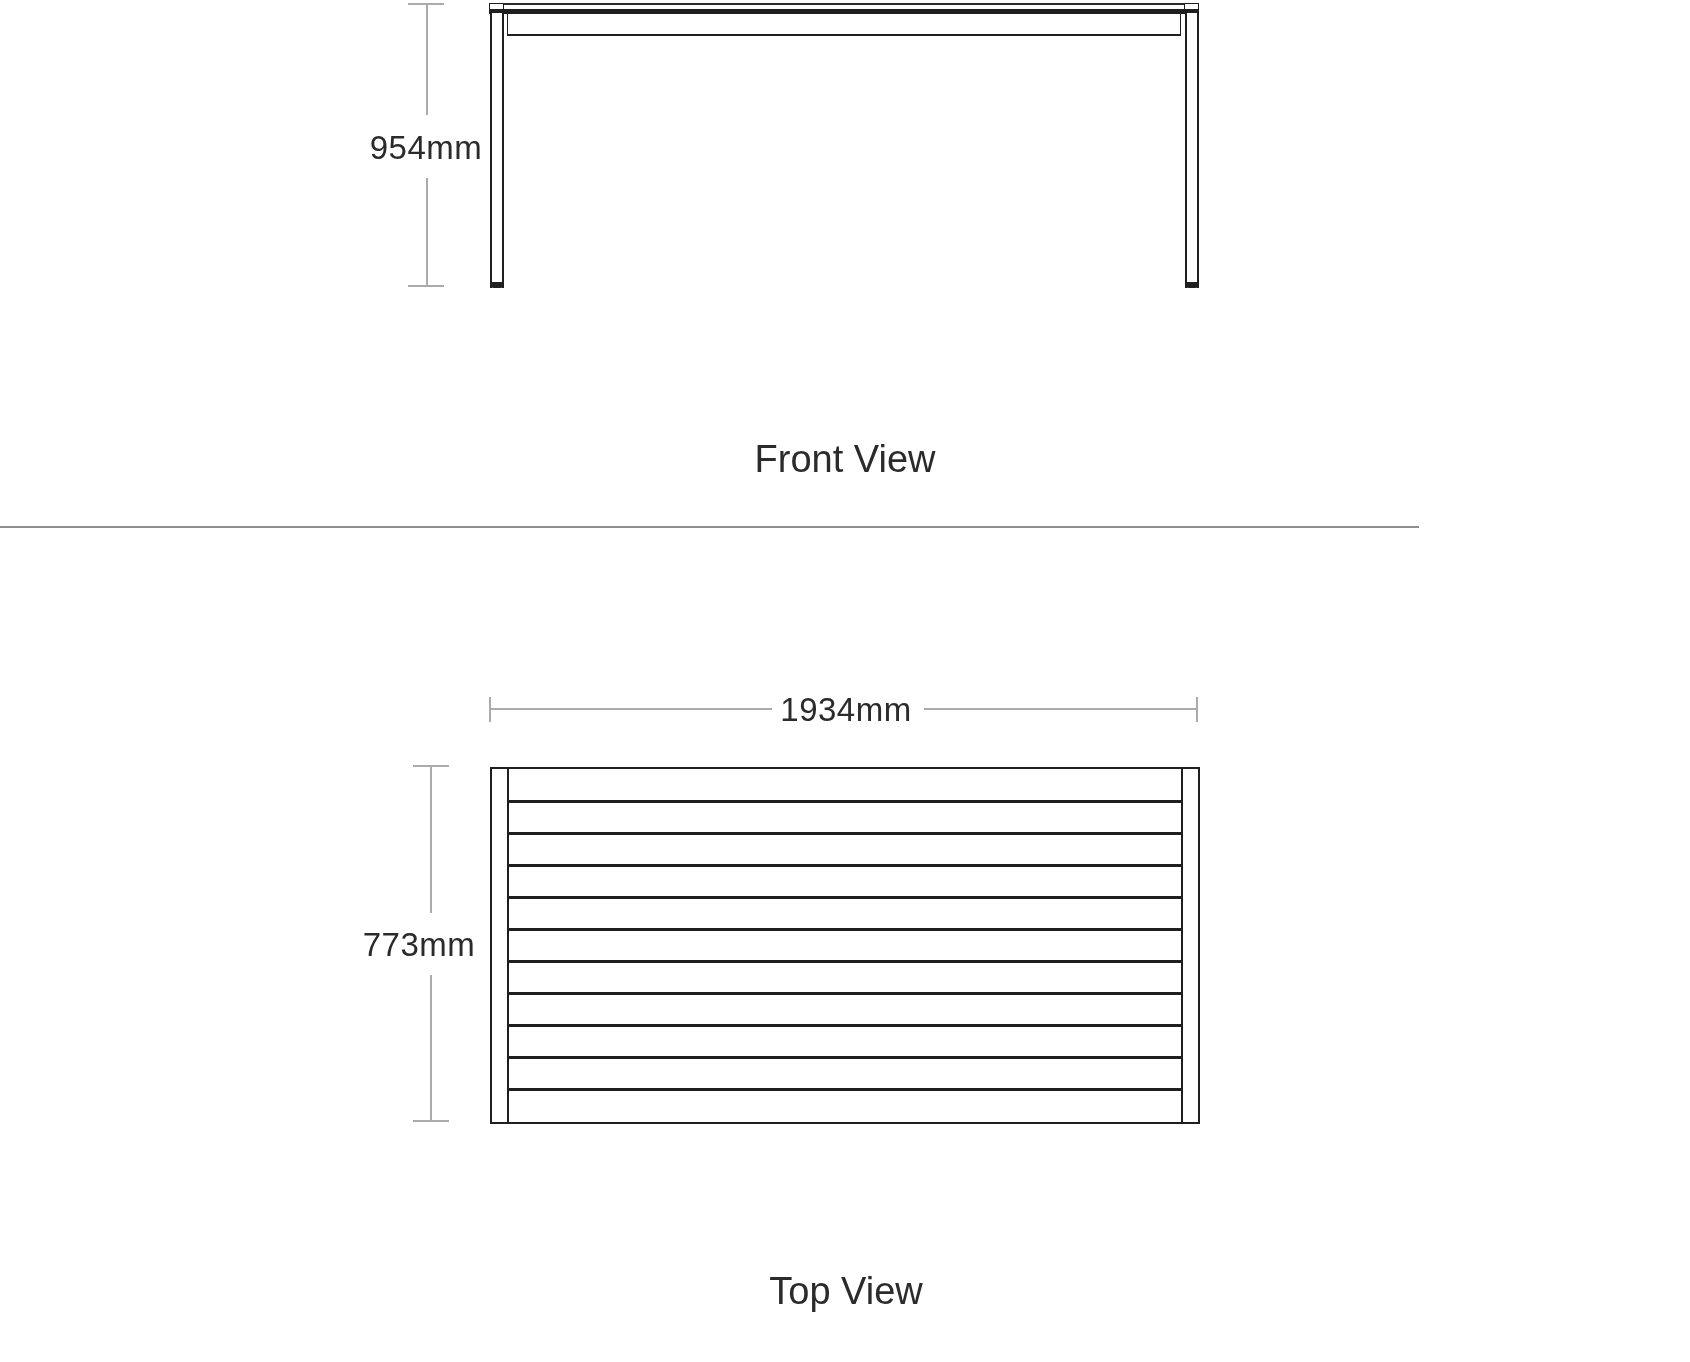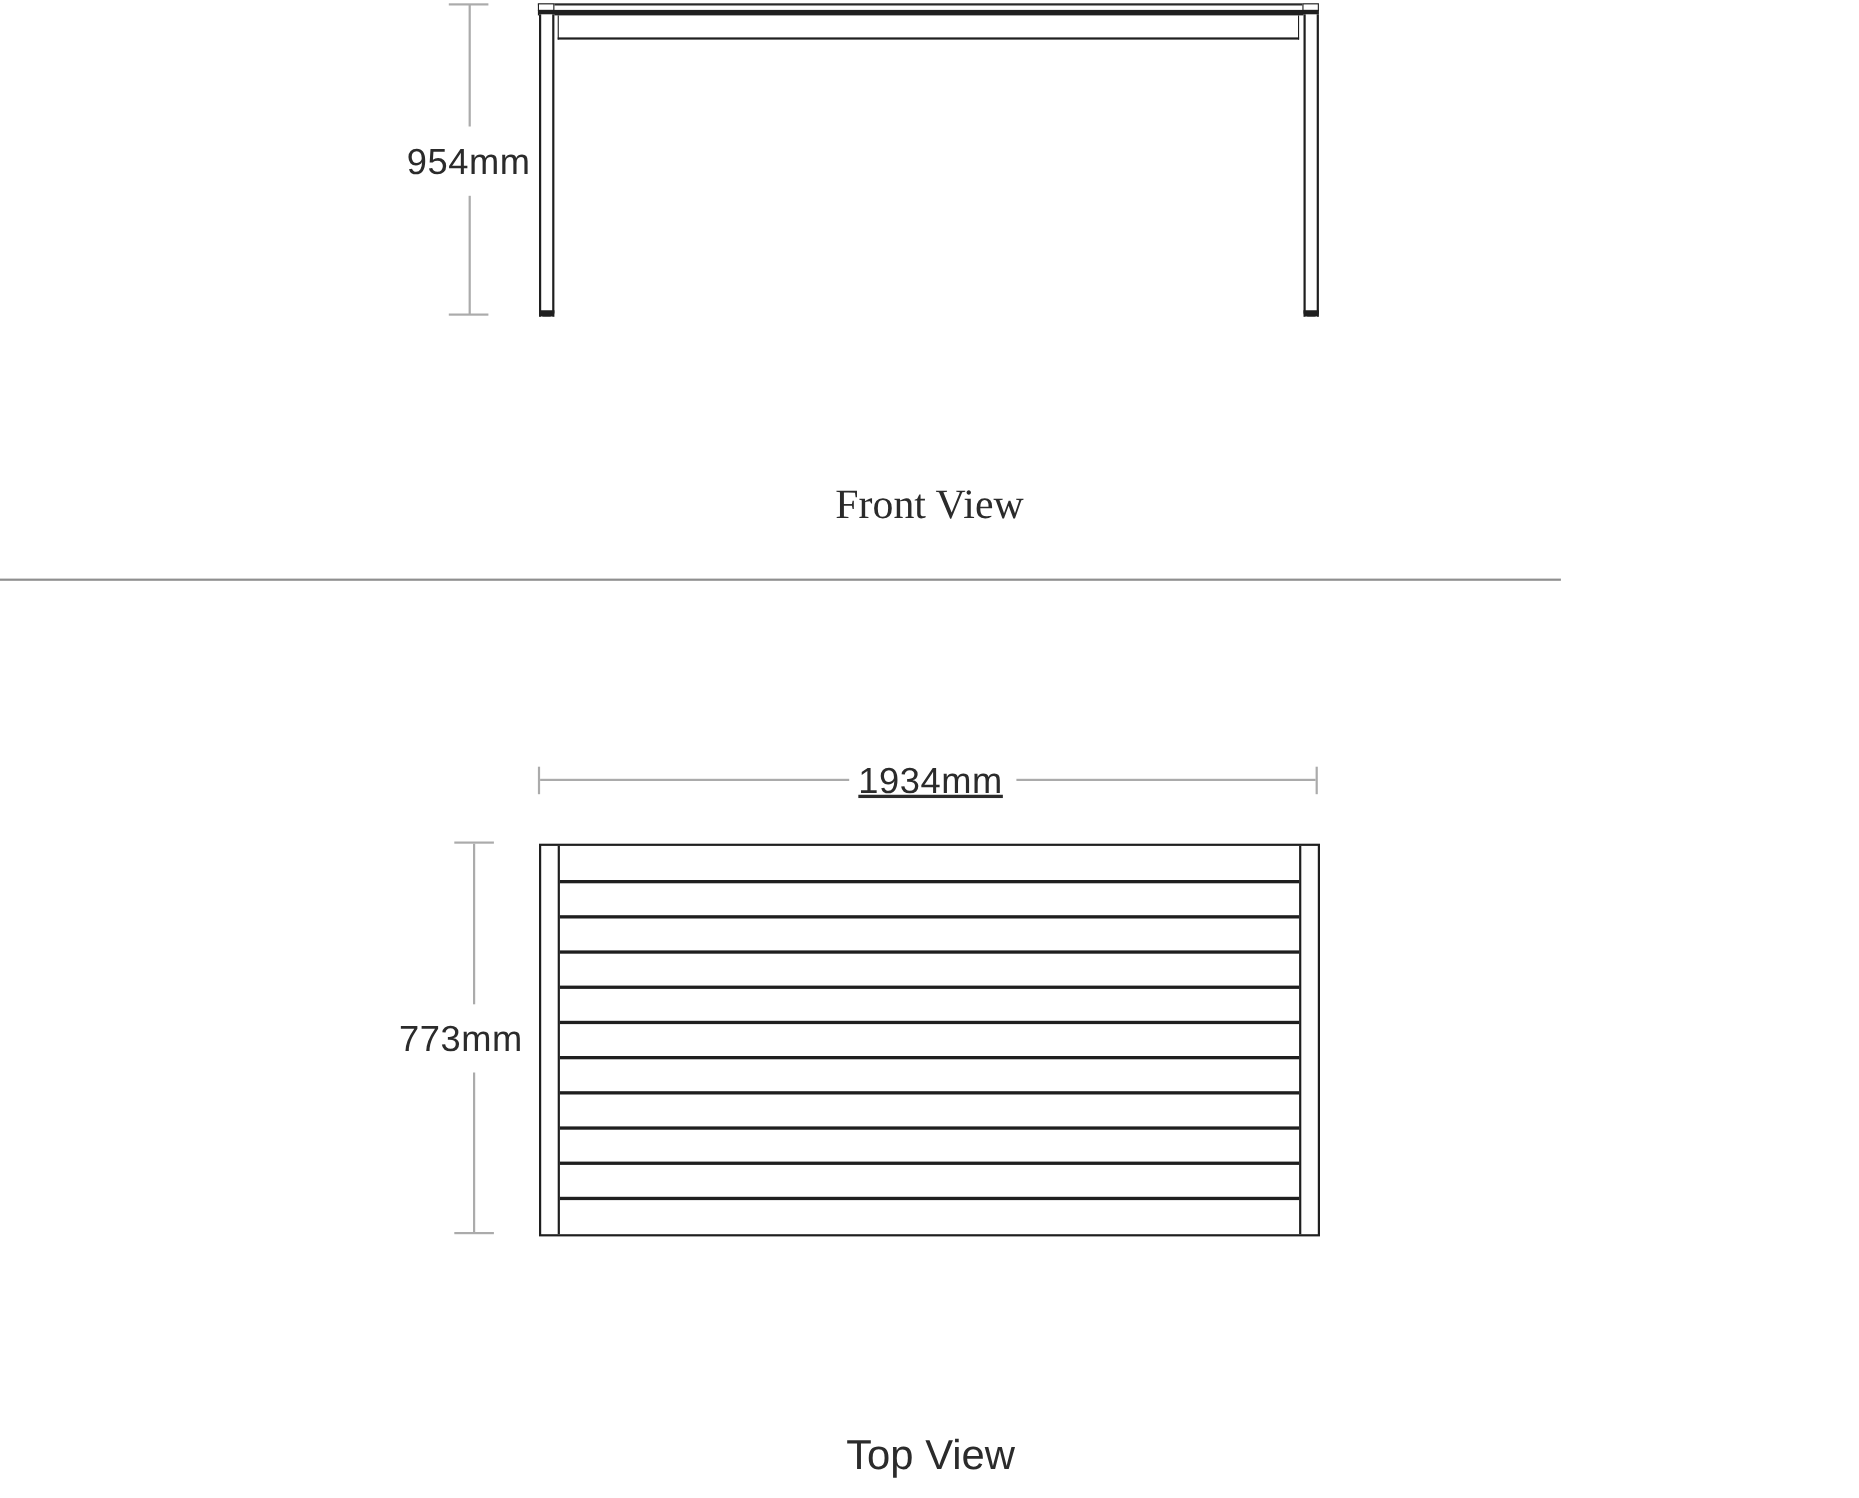--- a/index.html
+++ b/index.html
@@ -102,31 +102,31 @@
       <div class="abs ft-band"></div>
       <div class="abs ft-apron"></div>
       <div class="abs ft-leg left">
         <div class="ft-foot"></div>
       </div>
       <div class="abs ft-leg right">
         <div class="ft-foot"></div>
       </div>
     </div>
 
-    <div class="view-label" style="left:845px;top:459px;font-family:Liberation Serif, serif;">Front View</div>
+    <div class="view-label" style="left:845px;top:459px;">Front View</div>
   </section>
 
   <div class="abs divider"></div>
 
   <section>
 
     <div>
       <div class="abs dimstroke" style="left:489px;top:697px;width:2px;height:25px;"></div>
       <div class="abs dimstroke" style="left:491px;top:708px;width:281px;height:2px;"></div>
-      <div class="dim-label" style="left:846px;top:709px;text-decoration:underline;">1934mm</div>
+      <div class="dim-label" style="left:846px;top:709px;">1934mm</div>
       <div class="abs dimstroke" style="left:924px;top:708px;width:272px;height:2px;"></div>
       <div class="abs dimstroke" style="left:1196px;top:697px;width:2px;height:25px;"></div>
     </div>
 
     <div>
       <div class="abs dimstroke" style="left:413px;top:765px;width:36px;height:2px;"></div>
       <div class="abs dimstroke" style="left:430px;top:767px;width:2px;height:146px;"></div>
       <div class="dim-label" style="left:419px;top:944px;">773mm</div>
       <div class="abs dimstroke" style="left:430px;top:975px;width:2px;height:146px;"></div>
       <div class="abs dimstroke" style="left:413px;top:1120px;width:36px;height:2px;"></div>
@@ -142,16 +142,16 @@
           <div class="plan-slat-line" style="top: 126.5px;"></div>
           <div class="plan-slat-line" style="top: 158.5px;"></div>
           <div class="plan-slat-line" style="top: 190.5px;"></div>
           <div class="plan-slat-line" style="top: 222.5px;"></div>
           <div class="plan-slat-line" style="top: 254.5px;"></div>
           <div class="plan-slat-line" style="top: 286.5px;"></div>
           <div class="plan-slat-line" style="top: 318.5px;"></div>
         </div>
     </div>
 
-    <div class="view-label" style="left:846px;top:1291px;margin-top:32px;">Top View</div>
+    <div class="view-label" style="left:846px;top:1291px;">Top View</div>
   </section>
 
 </div>
 
 </body></html>

